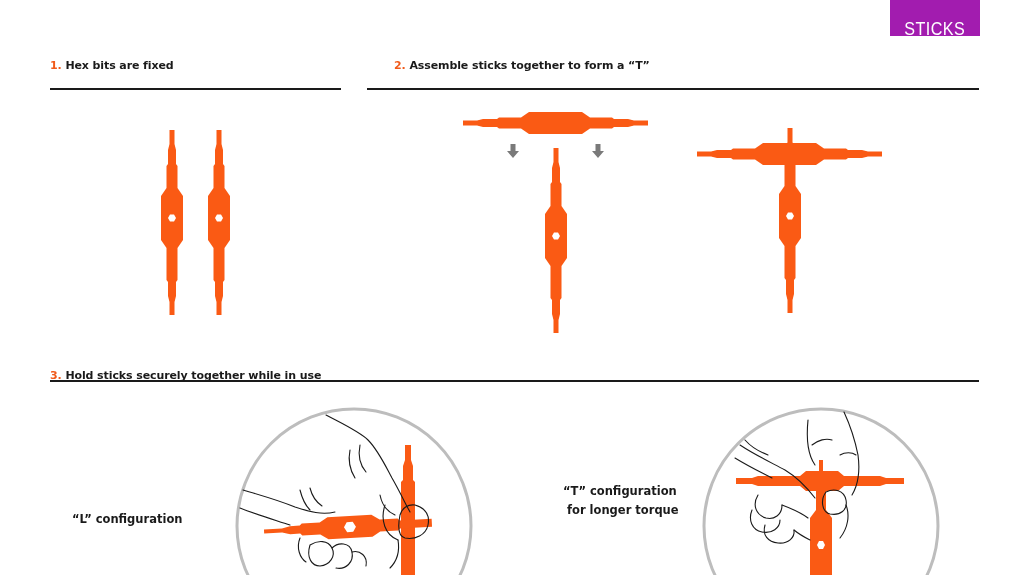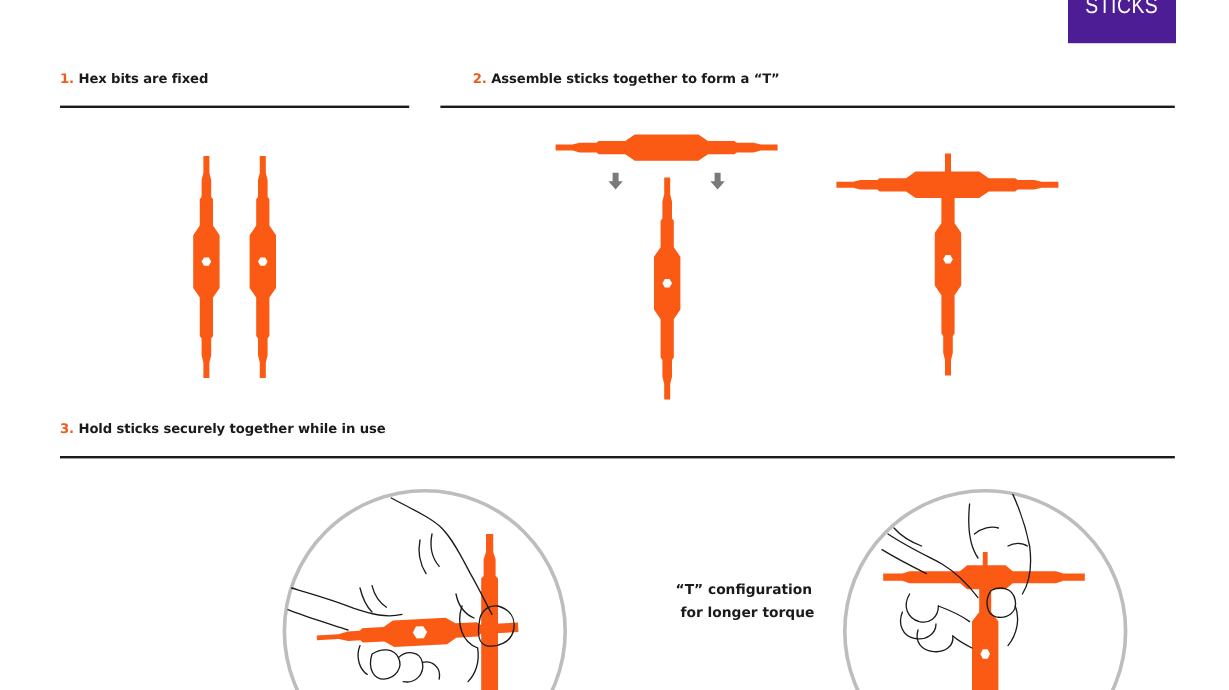--- a/index.html
+++ b/index.html
@@ -4,22 +4,22 @@
 <style>
   html, body { margin: 0; padding: 0; }
   body {
     width: 1024px; height: 575px; overflow: hidden; position: relative;
     background: #ffffff;
     font-family: "DejaVu Sans", "Liberation Sans", sans-serif;
     color: #1a1a1a;
   }
   .logo {
     position: absolute; left: 890px; top: 0; width: 90px; height: 36px;
-    background: #4c1d95; color: #fff;
-    display: flex; align-items: flex-start; justify-content: center;
+    background: #a21caf; color: #fff;
+    display: flex; align-items: flex-end; justify-content: center;
     font-family: "Liberation Sans", sans-serif; font-size: 19px; letter-spacing: 0.5px;
     line-height: 15px; overflow: hidden;
   }
   .logo span { margin-top: -2px; transform: scaleX(0.85); display:inline-block; }
   .step-title {
     position: absolute; font-weight: bold; font-size: 11px; white-space: nowrap;
     font-family: "DejaVu Sans", sans-serif; letter-spacing: -0.1px;
   }
   .step-num { color: #f05a1a; }
   .rule { position: absolute; height: 1.5px; background: #1a1a1a; }
@@ -91,27 +91,28 @@
       <use href="#vstick"></use>
     </g>
 
   <g transform="translate(0,0)">
     <rect x="788" y="130" width="4" height="20" fill="#fa5a14"></rect>
     <use href="#hstick" transform="translate(697,154)"></use>
     <use href="#vstick" transform="translate(790,128)"></use>
   </g>
 </svg>
 
-<div class="step-title" style="left:50px; top:351px;">
+<div class="step-title" style="left:50px; top:369px;">
   <span class="step-num">3.</span>
   <span>Hold sticks securely together while in use</span>
 </div>
 <div class="rule" style="left:50px; top:380px; width:929px;"></div>
 
 <div class="caption" style="left:72px; top:510px;">
+  <div>“L” configuration</div>
 </div>
 <div class="caption" style="left:563px; top:482px;">
   <div>“T” configuration</div>
   <div style="padding-left:4px;">for longer torque</div>
 </div>
 
 <svg class="ill" style="left:0; top:0;" width="1024" height="575">
 
   <g>
     <circle cx="354" cy="526" r="117" fill="#ffffff" stroke="#bdbdbd" stroke-width="3"></circle>

